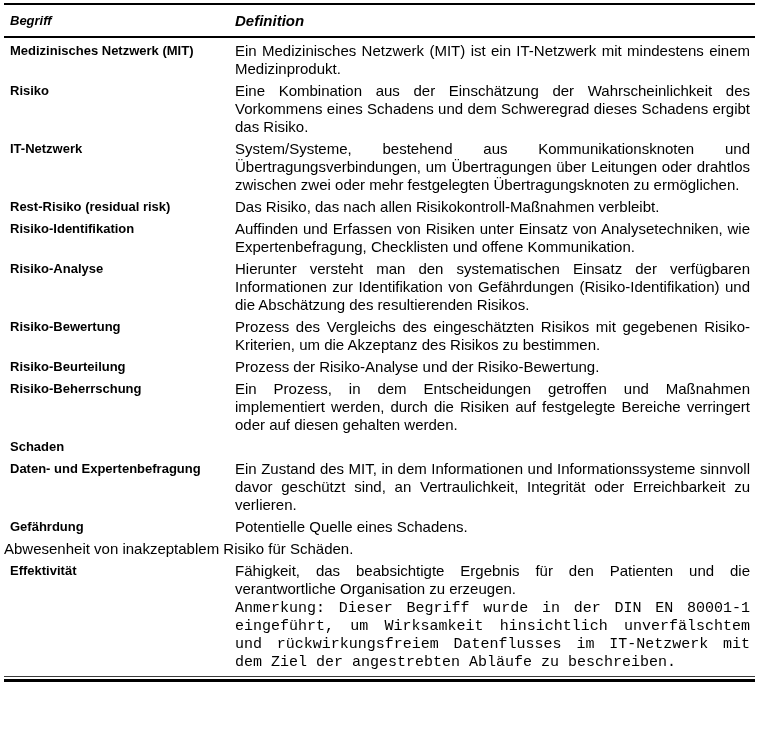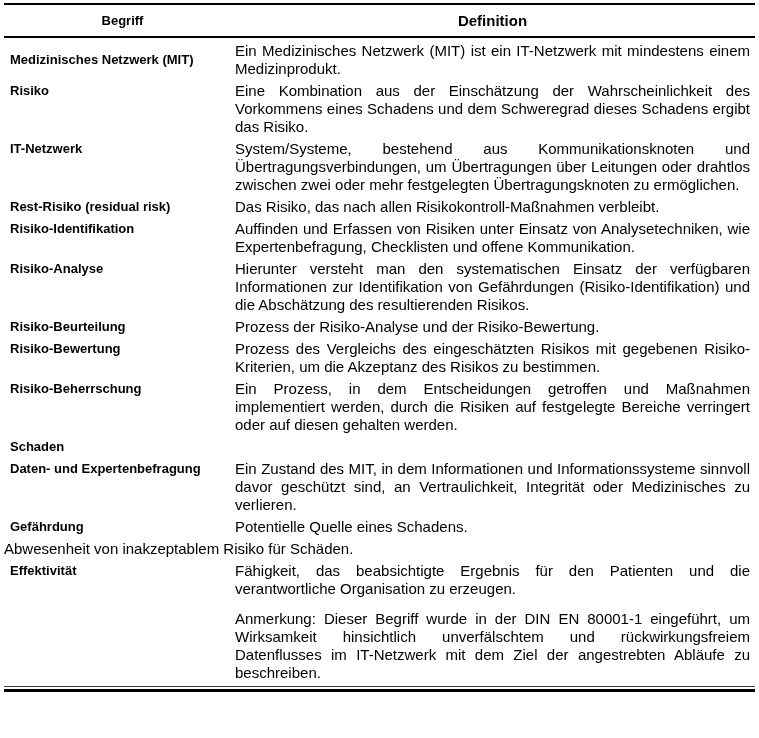--- a/index.html
+++ b/index.html
@@ -19,27 +19,28 @@
     border-top: 2px solid #000;
   }
   .header-row {
     display: flex;
     border-bottom: 2px solid #000;
     padding: 7px 0 6px 0;
   }
   .header-row .cell-term,
   .header-row .cell-def {
     font-weight: bold;
-    text-align: center;
+    text-align: left;
+    font-style: italic;
   }
   .row {
     display: flex;
     padding: 2px 0 2px 0;
   }
-  .tbody .row:first-child { padding-top: 4px; align-items: center; }
+  .tbody .row:first-child { padding-top: 4px; }
   .cell-term {
     flex: 0 0 231px;
     padding-left: 6px;
     box-sizing: border-box;
     font-weight: bold;
     font-size: 13px;
     line-height: 18px;
   }
   .cell-def {
     flex: 1;
@@ -47,21 +48,22 @@
     box-sizing: border-box;
     font-size: 15px;
     line-height: 18px;
   }
   .cell-def .para {
     margin: 0;
     text-align: justify;
     text-justify: inter-word;
   }
   .cell-def .para + .para {
-    margin-top: 12px;
+    margin-top: 2px;
+    font-family: Liberation Mono, monospace;
   }
   .bottom-rule-thin {
     margin-top: 2px;
     border-top: 1px solid #3a3a3a;
   }
   .bottom-rule-thick {
     margin-top: 2px;
     border-top: 3px solid #000;
   }
 </style>
@@ -111,48 +113,48 @@
   </div>
 
   <div class="row">
     <div class="cell-term">Risiko-Analyse</div>
     <div class="cell-def">
           <p class="para">Hierunter versteht man den systematischen Einsatz der verfügbaren Informationen zur Identifikation von Gefährdungen (Risiko-Identifikation) und die Abschätzung des resultierenden Risikos.</p>
         </div>
   </div>
 
   <div class="row">
-    <div class="cell-term">Risiko-Beurteilung</div>
+    <div class="cell-term">Risiko-Bewertung</div>
     <div class="cell-def">
-          <p class="para">Prozess der Risiko-Analyse und der Risiko-Bewertung.</p>
+          <p class="para">Prozess des Vergleichs des eingeschätzten Risikos mit gegebenen Risiko-Kriterien, um die Akzeptanz des Risikos zu bestimmen.</p>
         </div>
   </div>
 
   <div class="row">
-    <div class="cell-term">Risiko-Bewertung</div>
+    <div class="cell-term">Risiko-Beurteilung</div>
     <div class="cell-def">
-          <p class="para">Prozess des Vergleichs des eingeschätzten Risikos mit gegebenen Risiko-Kriterien, um die Akzeptanz des Risikos zu bestimmen.</p>
+          <p class="para">Prozess der Risiko-Analyse und der Risiko-Bewertung.</p>
         </div>
   </div>
 
   <div class="row">
     <div class="cell-term">Risiko-Beherrschung</div>
     <div class="cell-def">
           <p class="para">Ein Prozess, in dem Entscheidungen getroffen und Maßnahmen implementiert werden, durch die Risiken auf festgelegte Bereiche verringert oder auf diesen gehalten werden.</p>
         </div>
   </div>
 
   <div class="row">
     <div class="cell-term">Schaden</div>
   </div>
 
   <div class="row">
     <div class="cell-term">Daten- und Expertenbefragung</div>
     <div class="cell-def">
-          <p class="para">Ein Zustand des MIT, in dem Informationen und Informationssysteme sinnvoll davor geschützt sind, an Vertraulichkeit, Integrität oder Medizinisches zu verlieren.</p>
+          <p class="para">Ein Zustand des MIT, in dem Informationen und Informationssysteme sinnvoll davor geschützt sind, an Vertraulichkeit, Integrität oder Erreichbarkeit zu verlieren.</p>
         </div>
   </div>
 
   <div class="row">
     <div class="cell-term">Gefährdung</div>
     <div class="cell-def">
           <p class="para">Potentielle Quelle eines Schadens.</p>
         </div>
   </div>
 

